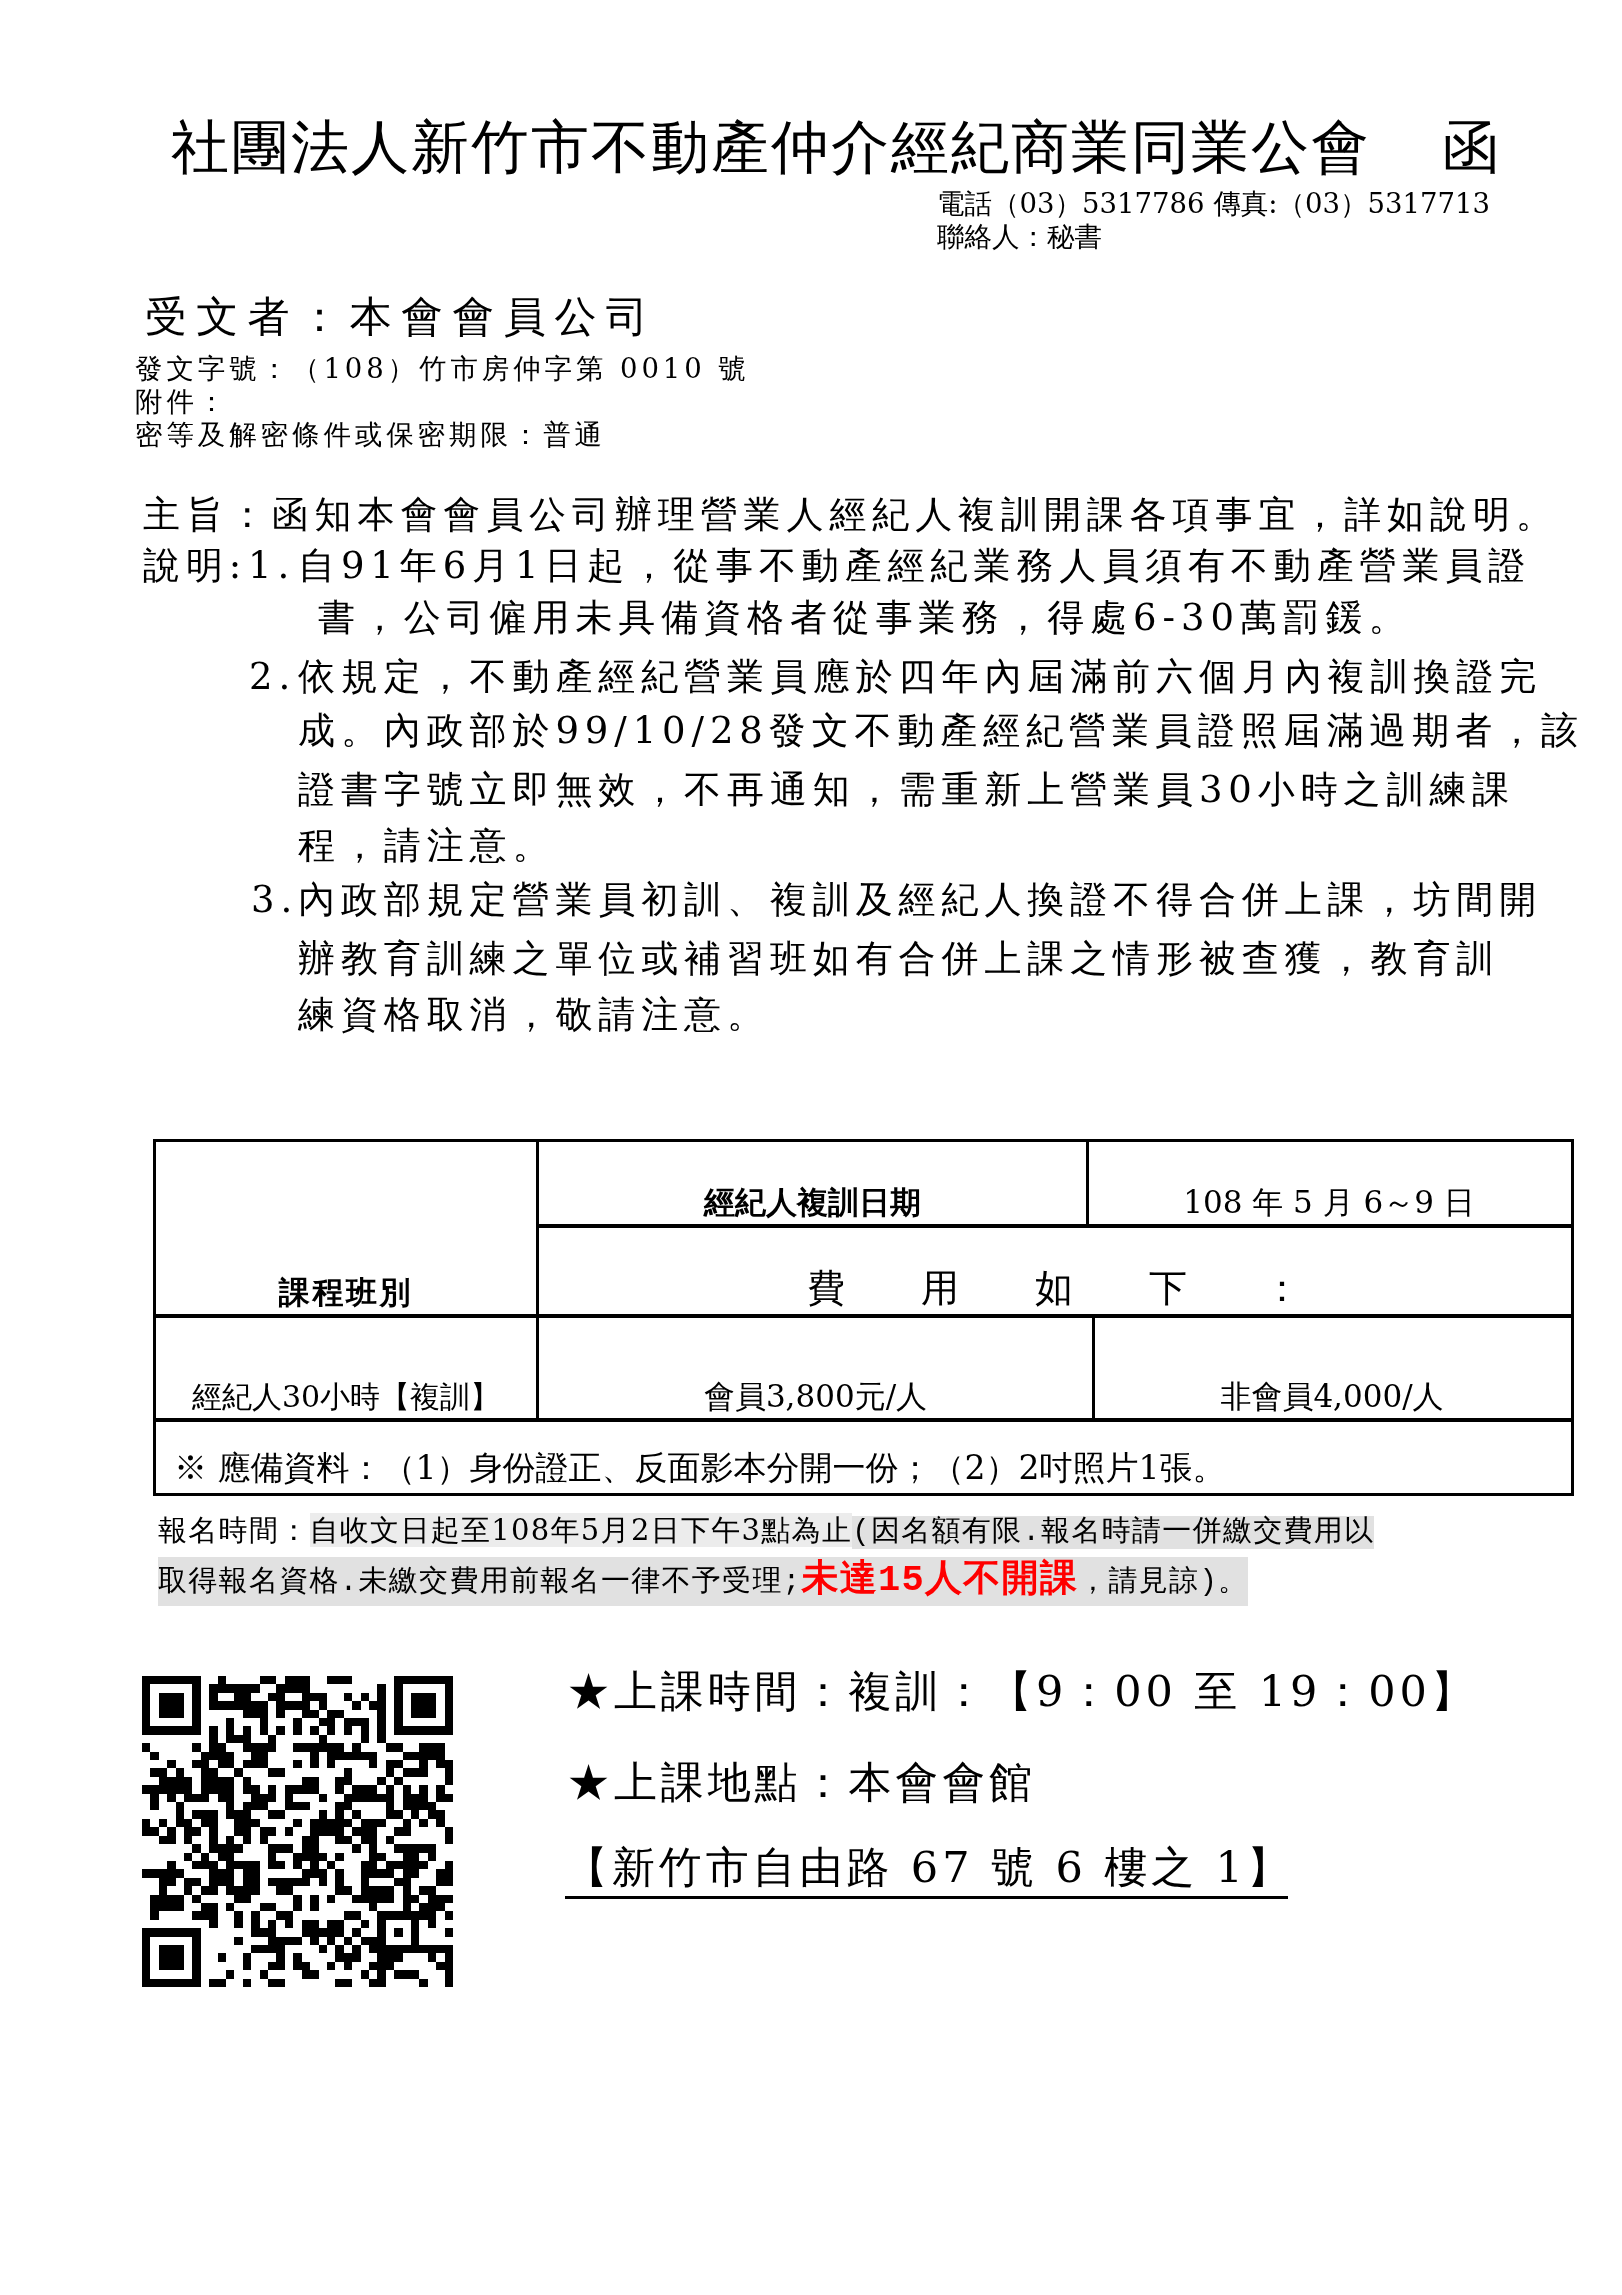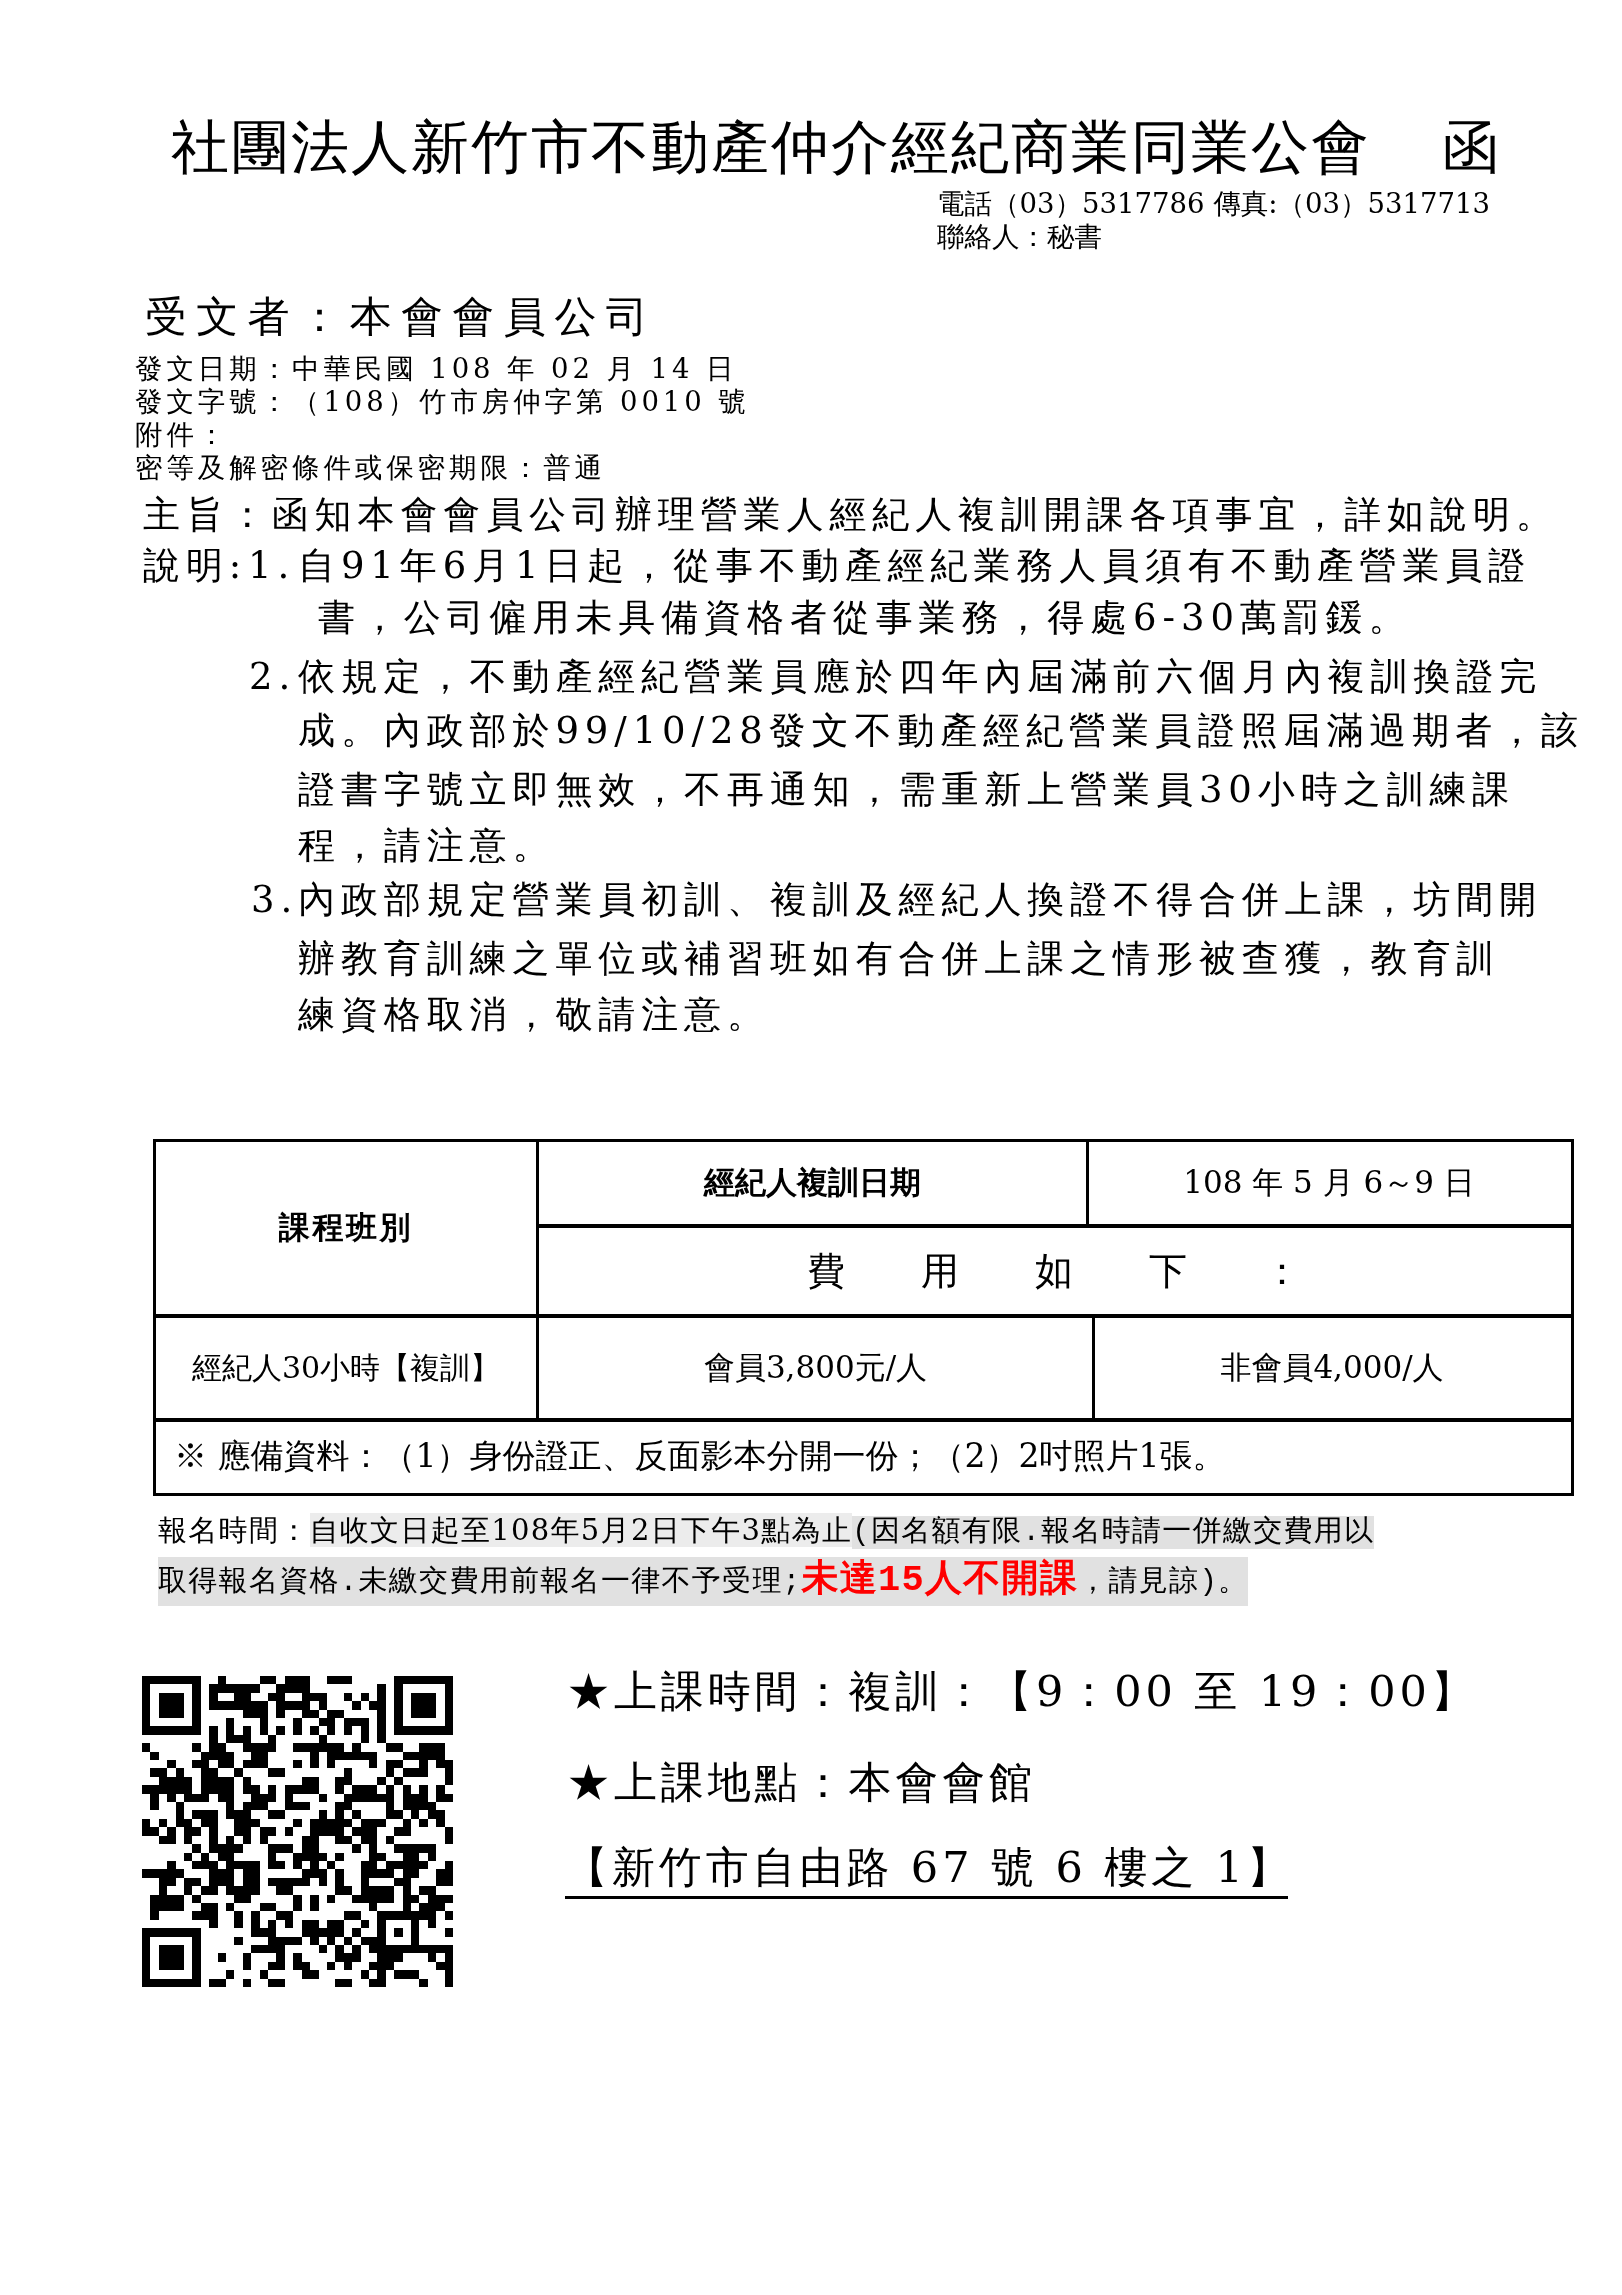--- a/index.html
+++ b/index.html
@@ -10,21 +10,21 @@
   .title-suffix { left:1442px; top:115px; font-size:58px; line-height:65px; }
   .contact { left:937px; top:187px; font-size:27.5px; line-height:33px; }
   .contact div { white-space:nowrap; }
   .recipient { left:145px; top:292px; font-size:42px; line-height:50px; letter-spacing:9.2px; }
   .meta { left:135px; top:352px; font-size:27.5px; line-height:33px; letter-spacing:3.9px; }
   .meta div { white-space:nowrap; }
   .body-line { font-size:37px; line-height:46px; letter-spacing:5.9px; }
   
   .tbl { position:absolute; left:153px; top:1139px; width:1421px; height:357px;
          border:3.9px solid #000; box-sizing:border-box; }
-  .cell { position:absolute; display:flex; align-items:center; justify-content:center;
+  .cell { position:absolute; display:flex; align-items:flex-end; justify-content:center;
           box-sizing:border-box; font-size:31px; white-space:nowrap; }
   .vline { position:absolute; background:#000; width:3.3px; }
   .hline { position:absolute; background:#000; height:3.9px; }
   .reg { left:158px; font-size:29px; line-height:46px; letter-spacing:1.3px; }
   .hl1 { background:#ececec; }
   .hl2 { background:#e1e1e1;font-family:Liberation Mono, monospace; }
   .red { color:#ff0000; font-size:37px; font-weight:bold; }
   .info { font-size:43px; line-height:52px; letter-spacing:3.9px; }
   .addr { border-bottom:3.9px solid #000; padding-bottom:2.6px; }
   .qr { position:absolute; left:142px; top:1676px; width:311px; height:311px; }
@@ -36,21 +36,20 @@
 <div class="abs title-suffix">函</div>
 
 <div class="abs contact">
   <div>電話（03）5317786 傳真:（03）5317713</div>
   <div>聯絡人：秘書</div>
 </div>
 
 <div class="abs recipient">受文者：本會會員公司</div>
 
 <div class="abs meta">
-  <div>發文日期：中華民國 108 年 02 月 14 日</div>
   <div>發文字號：（108）竹市房仲字第 0010 號</div>
   <div>附件：</div>
   <div>密等及解密條件或保密期限：普通</div>
 </div>
 
 <div class="abs body-line" style="left:143px; top:492px;">主旨：函知本會會員公司辦理營業人經紀人複訓開課各項事宜，詳如說明。</div>
 
 <div class="abs body-line" style="left:143px; top:543px;">說明:</div>
 <div class="abs body-line" style="left:248px; top:543px;">1.</div>
 <div class="abs body-line" style="left:298px; top:543px;">自91年6月1日起，從事不動產經紀業務人員須有不動產營業員證</div>

